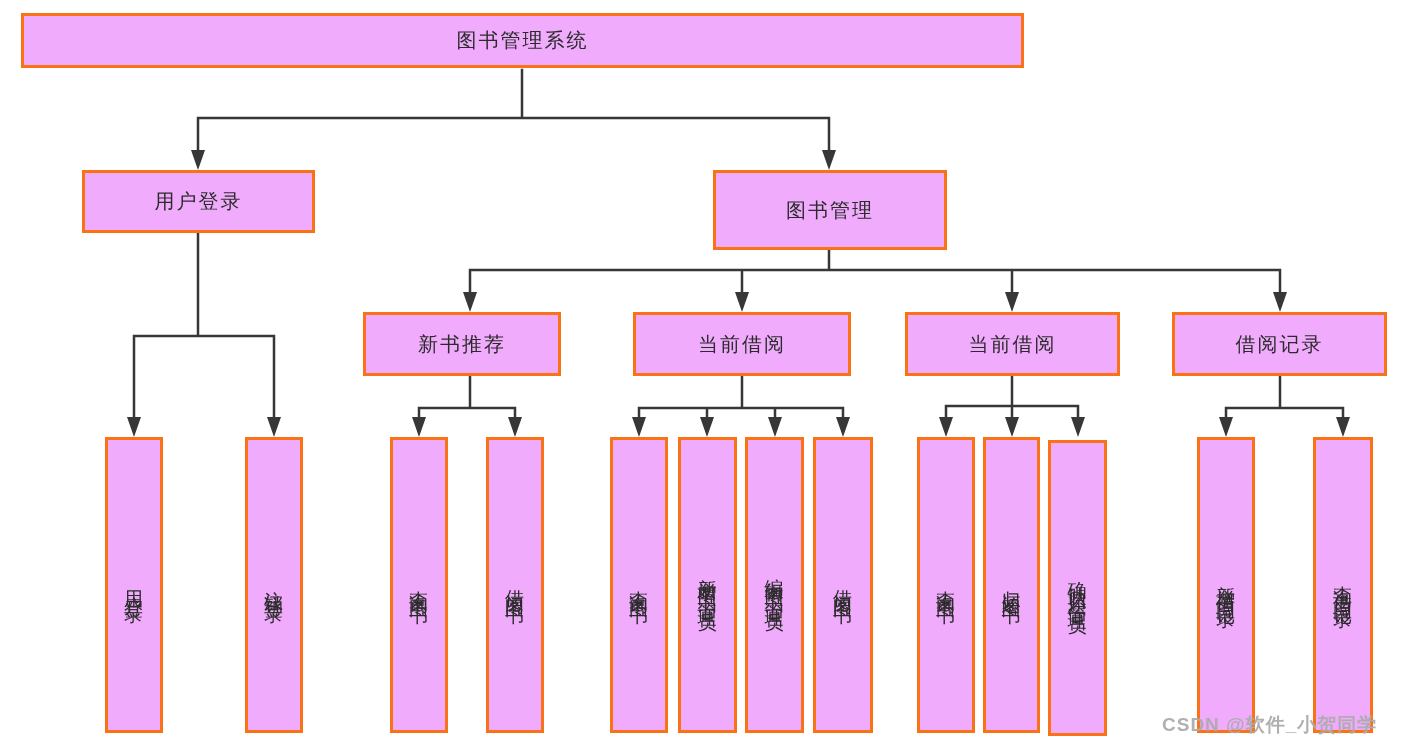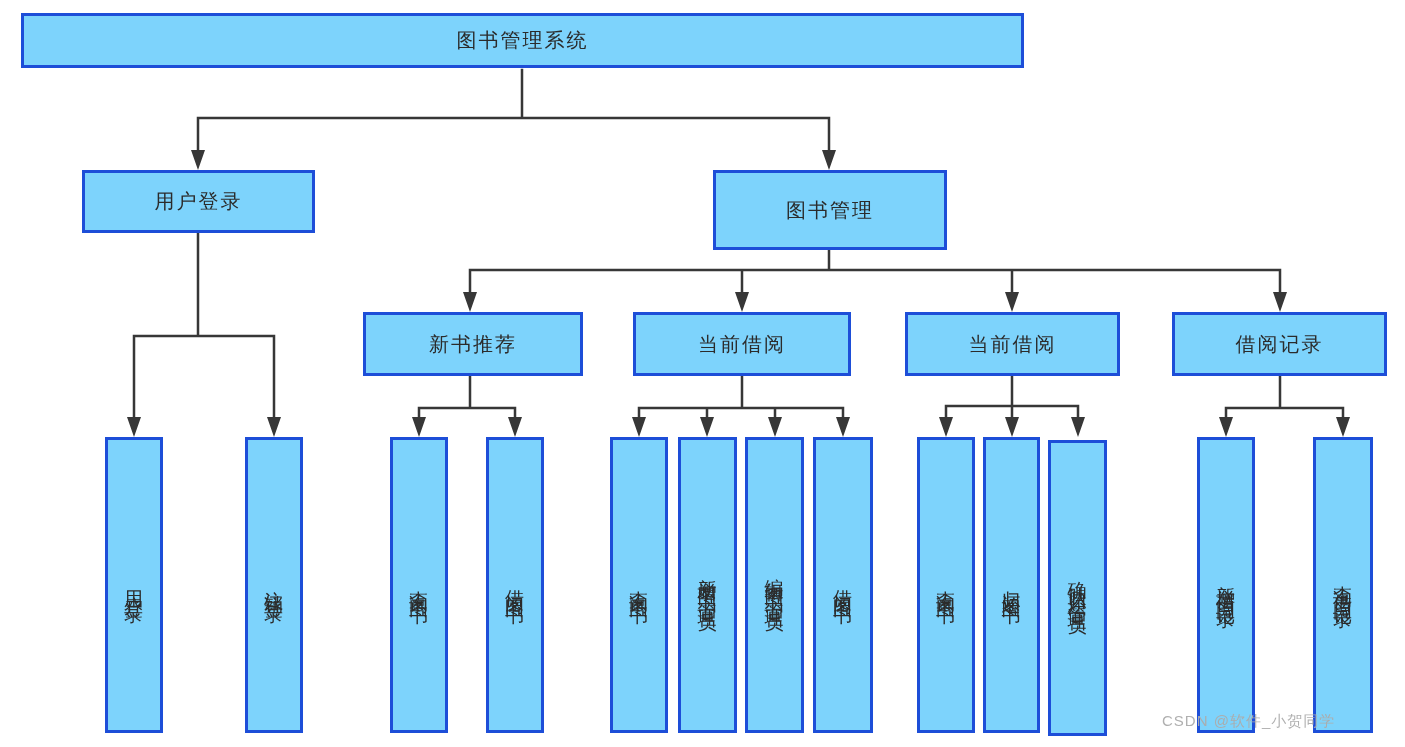--- a/index.html
+++ b/index.html
@@ -6,34 +6,34 @@
   #stage{
     position:relative;
     width:1405px;height:747px;
     background:#ffffff;
     font-family:"Liberation Sans", sans-serif;
     overflow:hidden;
   }
   .wires{position:absolute;left:0;top:0;z-index:1;}
   .node{
     position:absolute;box-sizing:border-box;z-index:2;
-    background:#7dd3fc;border:3px solid #1d4ed8;
+    background:#f0abfc;border:3px solid #f97316;
     display:flex;align-items:center;justify-content:center;
     color:#2b2b2b;
   }
   .h{font-size:20px;letter-spacing:2px;white-space:nowrap;}
   .v{
     writing-mode:vertical-rl;text-orientation:mixed;
     font-size:19px;letter-spacing:5px;line-height:1;
     padding:6px 0;
   }
   .watermark{
     position:absolute;z-index:3;
-    font-size:15px;color:#acacac;opacity:.95;
-    letter-spacing:1px;white-space:nowrap;
+    font-size:19px;color:#acacac;opacity:.95;
+    letter-spacing:1px;white-space:nowrap;font-weight:bold;
   }
 </style>
 </head>
 <body>
 
 <div id="stage">
 
   <svg class="wires" width="1405" height="747" viewBox="0 0 1405 747">
     <g stroke="#373737" stroke-width="2.5" fill="none" stroke-linecap="square">
       <path d="M522,70 V118 M198,118 H829 M198,118 V152 M829,118 V152"></path>
@@ -54,21 +54,21 @@
              M939,417 L953,417 L946,437 Z M1005,417 L1019,417 L1012,437 Z
              M1071,417 L1085,417 L1078,437 Z
              M1219,417 L1233,417 L1226,437 Z M1336,417 L1350,417 L1343,437 Z"></path>
   </svg>
 
   <div class="node h" style="left:21px;top:13px;width:1003px;height:55px">图书管理系统</div>
 
   <div class="node h" style="left:82px;top:170px;width:233px;height:63px">用户登录</div>
   <div class="node h" style="left:713px;top:170px;width:234px;height:80px">图书管理</div>
 
-  <div class="node h" style="left:363px;top:312px;width:220px;height:64px">新书推荐</div>
+  <div class="node h" style="left:363px;top:312px;width:198px;height:64px">新书推荐</div>
   <div class="node h" style="left:633px;top:312px;width:218px;height:64px">当前借阅</div>
   <div class="node h" style="left:1172px;top:312px;width:215px;height:64px">借阅记录</div>
   <div class="node h" style="left:905px;top:312px;width:215px;height:64px">当前借阅</div>
 
   <div class="node v" style="left:105px;top:437px;width:58px;height:296px">用户登录</div>
   <div class="node v" style="left:245px;top:437px;width:58px;height:296px">注销登录</div>
 
   <div class="node v" style="left:390px;top:437px;width:58px;height:296px">查询图书</div>
   <div class="node v" style="left:486px;top:437px;width:58px;height:296px">借阅图书</div>
 

